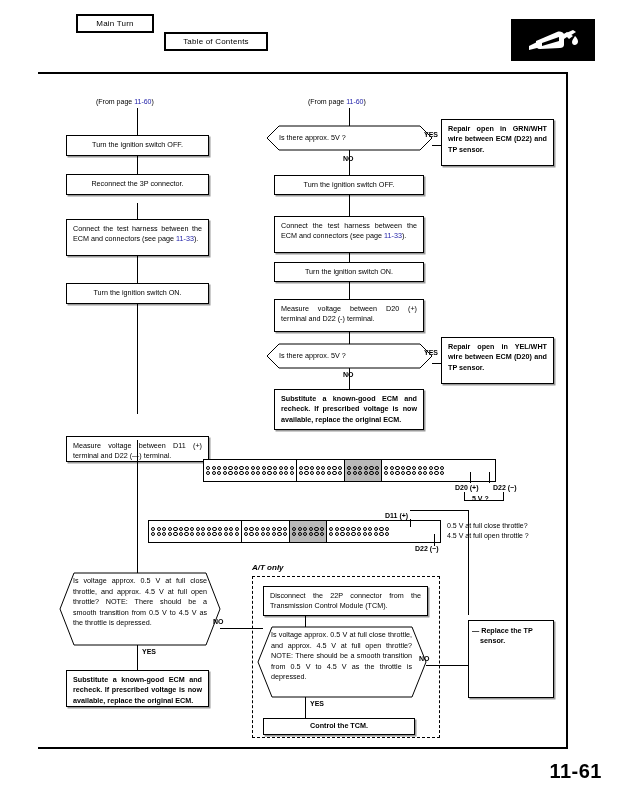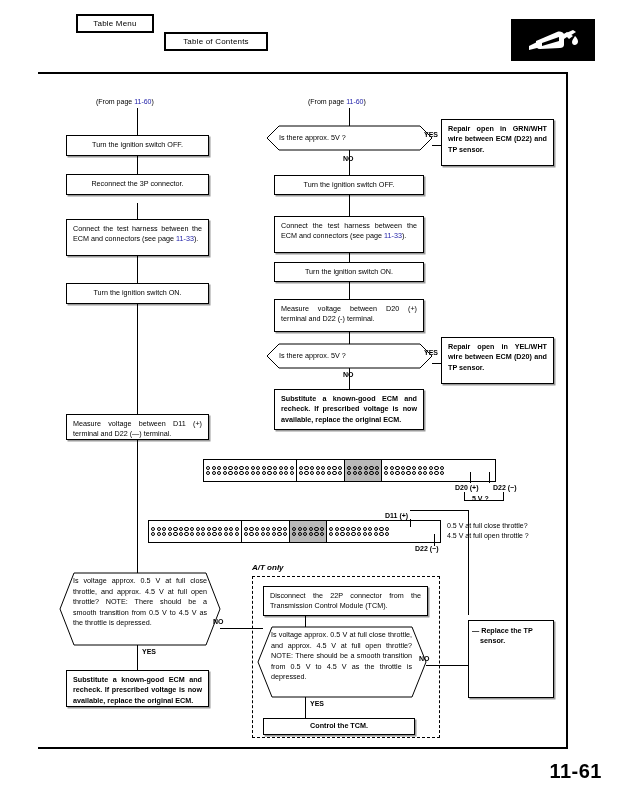--- a/index.html
+++ b/index.html
@@ -63,21 +63,21 @@
   
   .pageno{position:absolute;right:16px;top:760px;font-size:20px;font-weight:bold;
           letter-spacing:.5px;}
 
   .blue{color:#2222aa;}
 </style>
 </head>
 <body>
 
 <div class="navbtn" style="left:76px;top:14px;width:74px;height:15px;">
-  <span>Table Menu</span>
+  <span>Main Turn</span>
 </div>
 <div class="navbtn" style="left:164px;top:32px;width:100px;height:15px;">
   <span>Table of Contents</span>
 </div>
 
 <div class="fuelbox">
   <svg width="60" height="30" viewBox="0 0 60 30">
     <path d="M6 21 L14 17 L14 23 L6 25 Z" fill="#fff"></path>
     <path d="M13 16 L34 7 C37 6 40 7 41 9 L44 7 L50 11 L46 14 L44 12
              L41 14 L41 20 C41 22 39 23 37 23 L17 24 C14 24 13 22 13 20 Z" fill="#fff"></path>
@@ -109,21 +109,21 @@
 <div class="box shadow" style="left:66px;top:219px;width:143px;height:37px;">
   <span>Connect the test harness between the ECM and connectors (see page <span class="blue">11-33</span>).</span>
 </div>
 <div class="ln lnv" style="left:137px;top:256px;height:27px;"></div>
 
 <div class="box center shadow" style="left:66px;top:283px;width:143px;height:21px;">
   <span>Turn the ignition switch ON.</span>
 </div>
 <div class="ln lnv" style="left:137px;top:304px;height:110px;"></div>
 
-<div class="box shadow" style="left:66px;top:414px;width:143px;height:26px;">
+<div class="box shadow" style="left:66px;top:436px;width:143px;height:26px;">
   <span>Measure voltage between D11 (+) terminal and D22 (—) terminal.</span>
 </div>
 <div class="ln lnv" style="left:137px;top:440px;height:133px;"></div>
 
 <div class="hexwrap" style="left:60px;top:573px;width:160px;height:72px;">
   <svg width="160" height="72" viewBox="0 0 160 72">
     <polygon points="14,0 146,0 160,36 146,72 14,72 0,36" fill="#fff" stroke="#000" stroke-width="1"></polygon>
   </svg>
   <div class="hextext" style="left:13px;top:3px;width:134px;">
     <span>Is voltage approx. 0.5 V at full close throttle, and approx. 4.5 V at full open throttle? NOTE: There should be a smooth transition from 0.5 V to 4.5 V as the throttle is depressed.</span>

